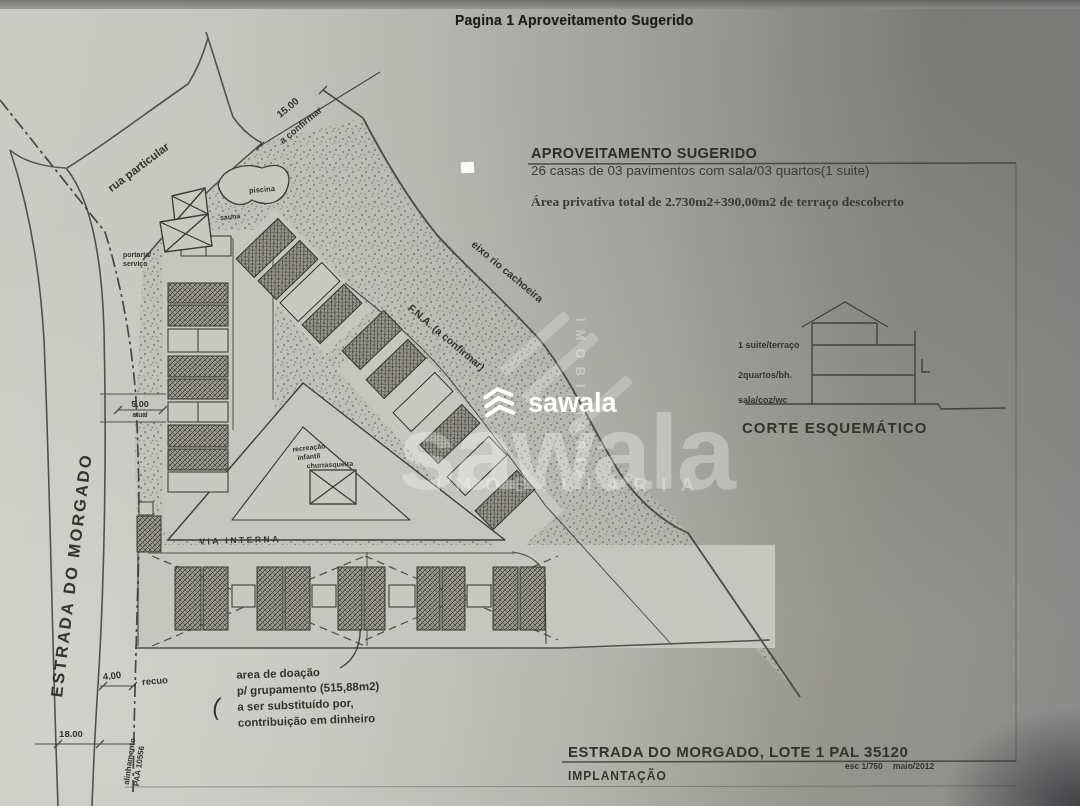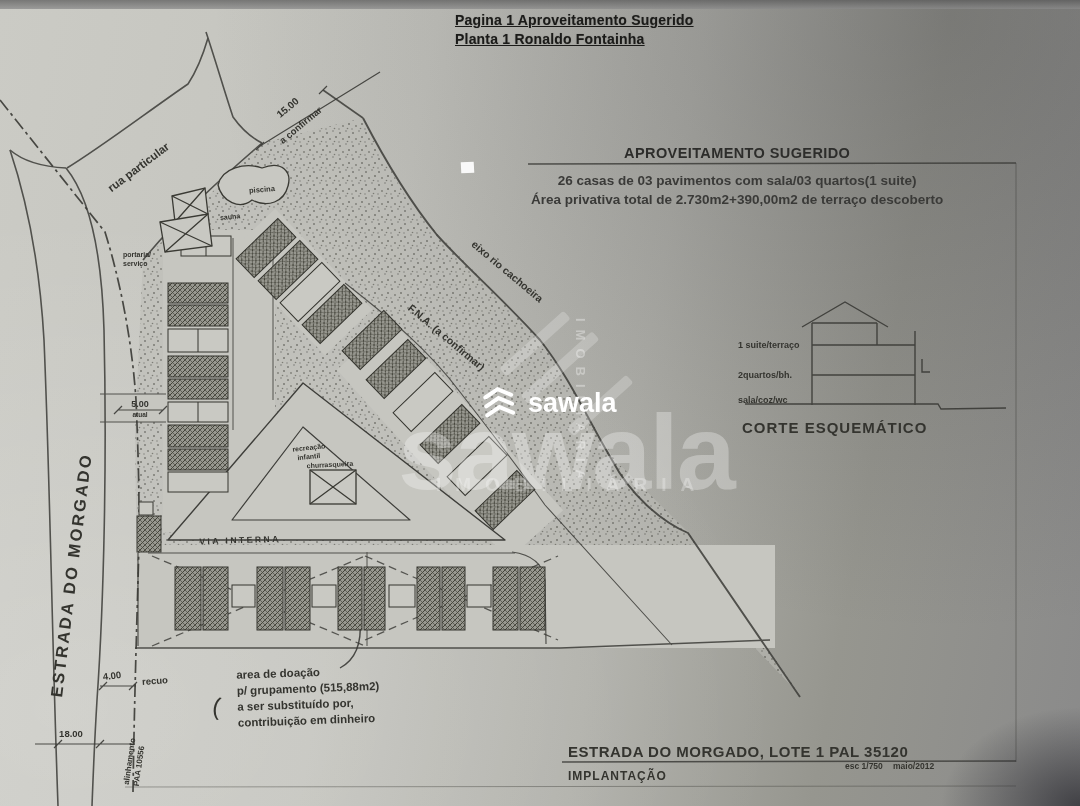--- a/index.html
+++ b/index.html
@@ -9,25 +9,25 @@
       radial-gradient(ellipse at 88% 2%, rgba(55,55,60,.30), transparent 55%),
       radial-gradient(ellipse at 6% 88%, rgba(255,255,255,.18), transparent 50%),
       linear-gradient(100deg,#cbcbc5 0%,#c3c3bd 36%,#b1b1ab 58%,#96968f 78%,#8a8a8a 100%);
   }
   .topstrip{position:absolute;left:0;top:0;width:100%;height:9px;
     background:linear-gradient(#5c5c5c,#8b8b8b);opacity:.75;}
   .cornershadow{position:absolute;right:0;bottom:0;width:140px;height:100px;
     background:radial-gradient(ellipse at 100% 100%, rgba(40,40,46,.75), transparent 70%);}
   .ink{color:#1b1b19;text-shadow:0 0 1px rgba(40,40,40,.35);}
   .hdr{position:absolute;left:455px;top:11px;font-size:14px;font-weight:bold;
-    line-height:19px;letter-spacing:.2px;text-decoration:underline;}
-  .sug{position:absolute;left:531px;top:145px;color:#2d2d2b;text-align:center;}
+    line-height:19px;letter-spacing:.2px;}
+  .sug{position:absolute;left:531px;top:145px;color:#2d2d2b;}
   .sug .t{font-size:14.5px;font-weight:bold;letter-spacing:.4px;}
-  .sug .l{font-size:13.5px;font-weight:bold;margin-top:12px;color:#3a3a38;}
-  .sug .tot{font-size:13.5px;font-weight:bold;margin-top:4px;color:#3a3a38;}
+  .sug .l{font-size:13.5px;font-weight:normal;margin-top:2px;color:#3a3a38;}
+  .sug .tot{font-size:13.5px;font-weight:bold;margin-top:16px;color:#3a3a38;font-family:Liberation Serif, serif;}
   svg text{font-family:"Liberation Sans", sans-serif;fill:#34342f;}
   .wm-big{position:absolute;left:398px;top:392px;font-size:106px;font-weight:bold;
     letter-spacing:-2px;color:rgba(255,255,255,.30);}
   .wm-sub{position:absolute;left:436px;top:474px;font-size:19px;font-weight:bold;
     letter-spacing:14px;color:rgba(255,255,255,.28);}
   .wm-vert{position:absolute;left:588px;top:318px;height:160px;overflow:hidden;
     font-size:13px;font-weight:bold;letter-spacing:8px;color:rgba(255,255,255,.35);
     transform:rotate(90deg);transform-origin:0 0;}
   .wm-logo{position:absolute;left:480px;top:386px;display:flex;align-items:center;gap:8px;}
   .wm-logo .word{font-size:27px;font-weight:bold;color:#fff;letter-spacing:0;}
@@ -259,21 +259,20 @@
 
       <text x="568" y="757" font-size="15" letter-spacing=".5" fill="#3a3a36">ESTRADA DO MORGADO, LOTE 1 PAL 35120</text>
       <text x="568" y="780" font-size="12" letter-spacing="1" fill="#3a3a36">IMPLANTAÇÃO</text>
       <text x="845" y="769" font-size="8.5" fill="#50504c">esc 1/750</text>
       <text x="893" y="769" font-size="8.5" fill="#50504c">maio/2012</text>
     </g>
   </svg>
 
   <div class="hdr ink">
     <div>Pagina 1 Aproveitamento Sugerido</div>
-    <div>Planta 1 Ronaldo Fontainha</div>
   </div>
 
   <div class="sug">
     <div class="t">APROVEITAMENTO SUGERIDO</div>
     <div class="l">26 casas de 03 pavimentos com sala/03 quartos(1 suite)</div>
     <div class="tot">Área privativa total de 2.730m2+390,00m2 de terraço descoberto</div>
   </div>
 
   <div class="whitesq"></div>
   <div class="stripe" style="left:492px;top:338px;width:86px;height:11px;transform:rotate(-42deg)"></div>

